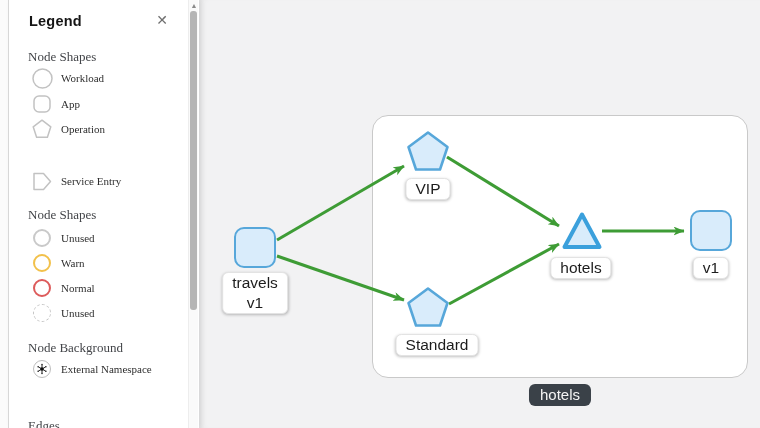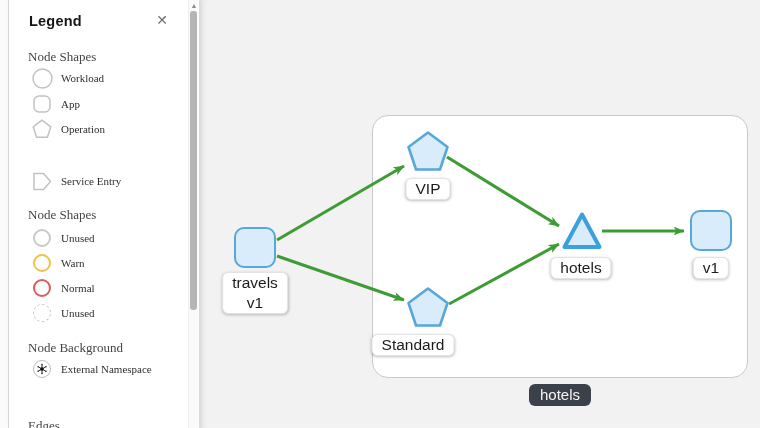--- a/index.html
+++ b/index.html
@@ -45,21 +45,21 @@
     box-shadow: 0 1px 3px rgba(0,0,0,0.25);
     padding: 0 9px;
     font-size: 15.5px;
     color: #1c1c1c;
     text-align: center;
     line-height: 1.3;
     white-space: nowrap;
   }
   .lbl-travels { left: 56px; top: 272px; }
   .lbl-vip { left: 229px; top: 178px; }
-  .lbl-standard { left: 214px; top: 334px; }
+  .lbl-standard { left: 238px; top: 334px; }
   .lbl-hotels { left: 382px; top: 257px; }
   .lbl-v1 { left: 512px; top: 257px; }
 
   .ns-badge {
     position: absolute; left: 361px; top: 384px;
     transform: translateX(-50%);
     background: #3a4148;
     color: #f4f4f4;
     border-radius: 6px;
     padding: 2px 11px 3px 11px;

